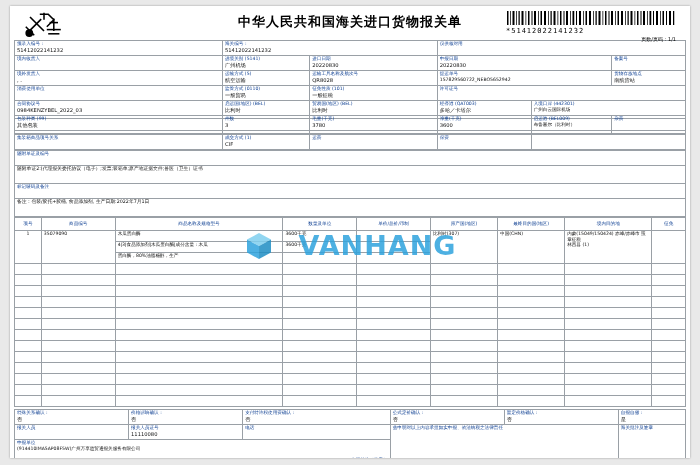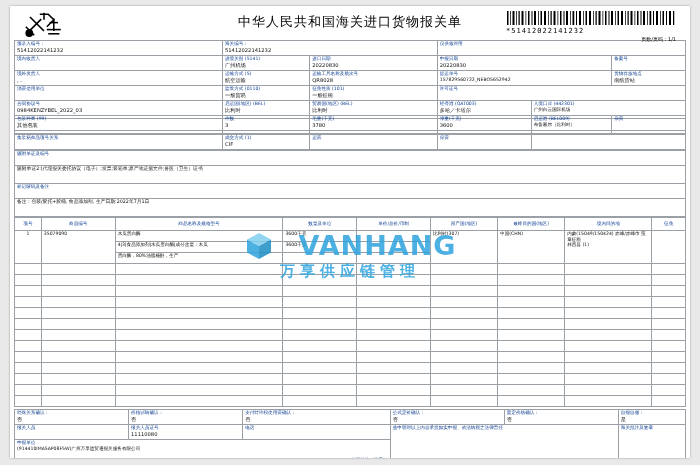--- a/index.html
+++ b/index.html
@@ -15,21 +15,21 @@
     position:absolute;left:10px;top:6px;width:680px;height:452px;
     background:#fff;
     box-shadow:0 0 2px rgba(0,0,0,.35);
     overflow:hidden;
   }
   
   .hdr{position:relative;height:34px;}
   .logo{position:absolute;left:12px;top:4px;width:44px;height:28px;}
   .title{
     position:absolute;left:0;right:0;top:7px;text-align:center;
-    font-size:13px;font-weight:normal;letter-spacing:1px;
+    font-size:13px;font-weight:bold;letter-spacing:1px;
     font-family:"DejaVu Sans","Liberation Sans",sans-serif;
   }
   .barcode{position:absolute;right:14px;top:5px;width:170px;height:22px;}
   .barcode .bars{height:14px;width:100%;}
   .barcode .num{
     text-align:left;font-family:"DejaVu Sans Mono","Liberation Mono",monospace;
     font-size:7px;letter-spacing:1px;margin-top:1px;
   }
   .pageno{position:absolute;right:14px;top:30px;font-size:5px;}
 
@@ -662,16 +662,15 @@
 
   <div class="wm">
     <div class="wmtop">
       <svg class="cube" viewBox="0 0 60 60">
         <polygon points="30,4 54,17 30,30 6,17" fill="#7fd0ef"></polygon>
         <polygon points="6,17 30,30 30,56 6,43" fill="#2ea3dd"></polygon>
         <polygon points="54,17 54,43 30,56 30,30" fill="#1f8ec4"></polygon>
       </svg>
       <span class="wmen">VANHANG</span>
     </div>
-    <div class="wmcn">万享供应链管理</div>
   </div>
 
 </div>
 
 </body></html>

